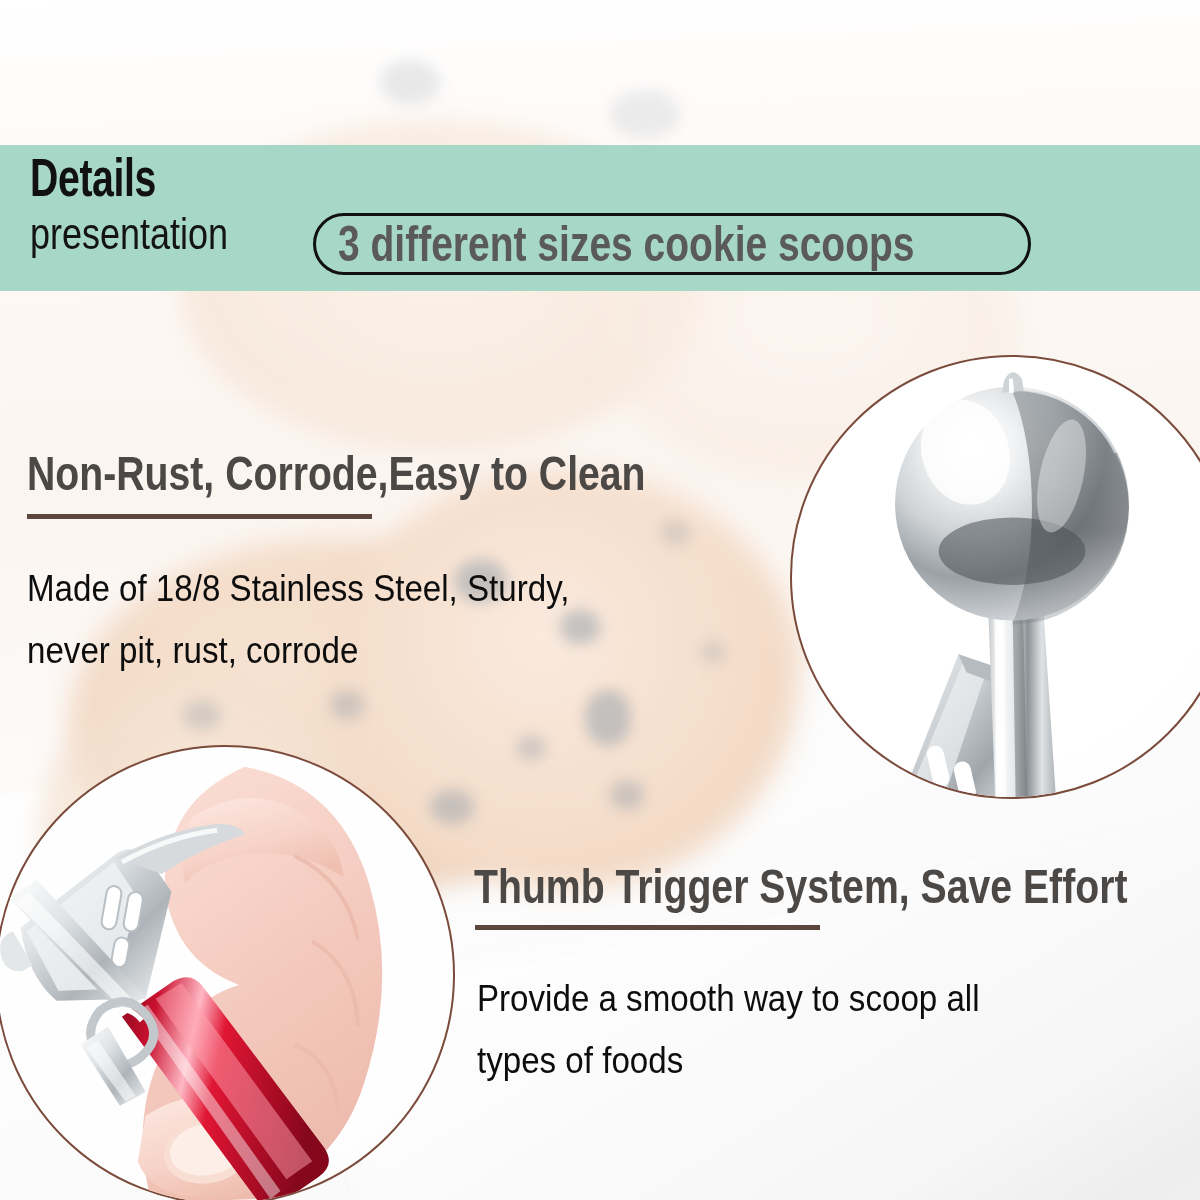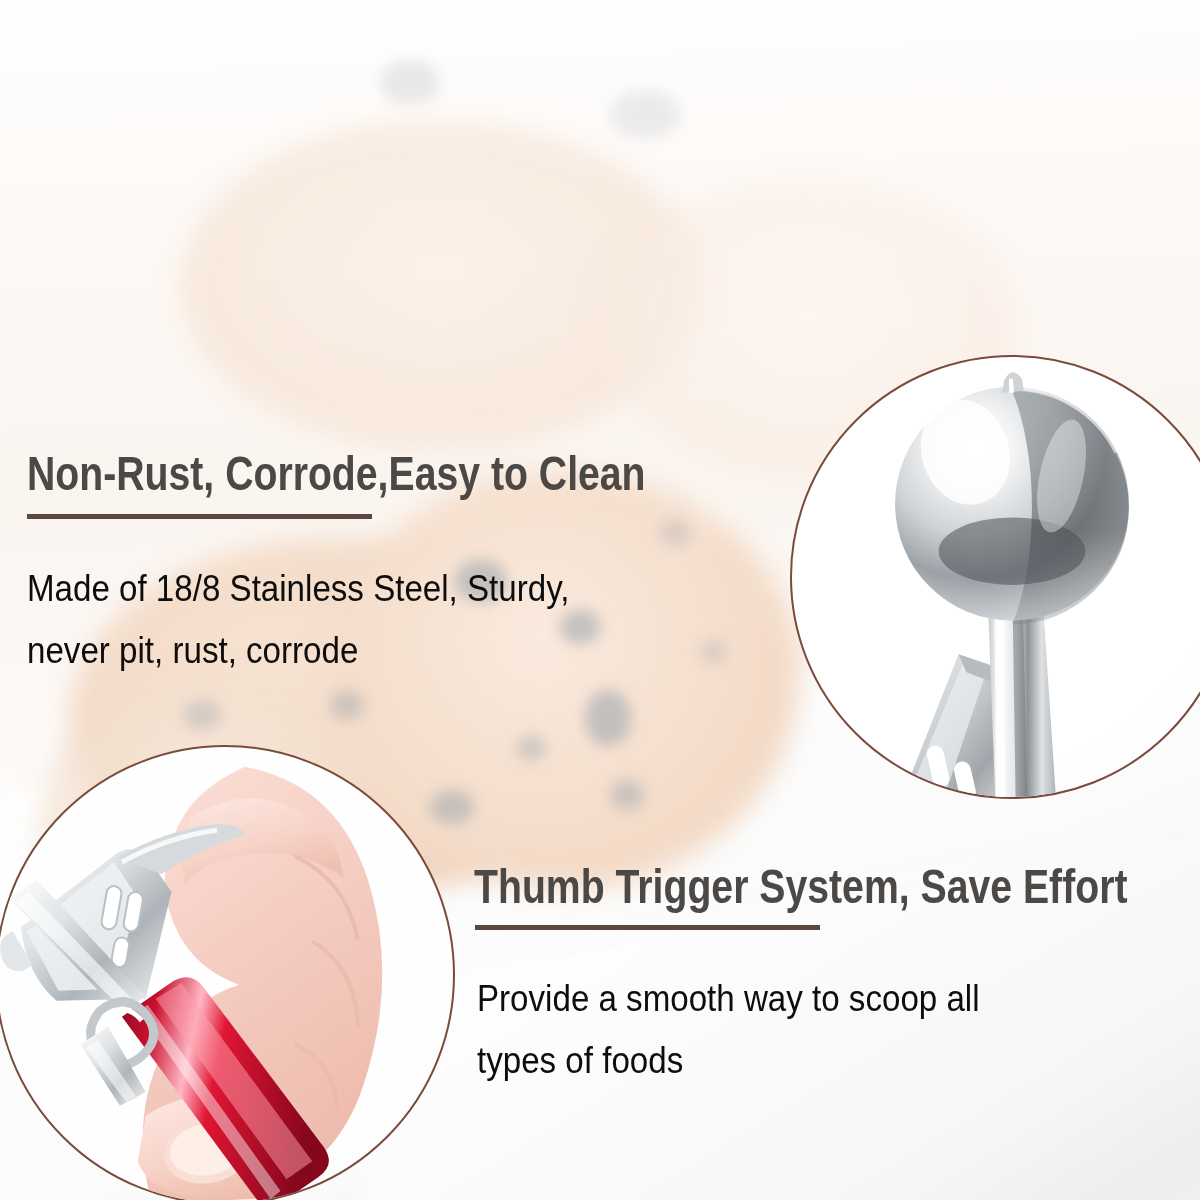--- a/index.html
+++ b/index.html
@@ -205,20 +205,27 @@
     <div class="chip ch4"></div>
     <div class="chip ch5"></div>
     <div class="chip ch6"></div>
     <div class="chip ch7"></div>
     <div class="chip ch8"></div>
     <div class="chip ch9"></div>
     <div class="chip ch10"></div>
     <div class="bg-board2"></div>
   </div>
 
+  <div class="banner">
+    <div class="banner-title">Details</div>
+    <div class="banner-subtitle">presentation</div>
+    <div class="pill">
+      <div class="pill-text">3 different sizes cookie scoops</div>
+    </div>
+  </div>
 
   <div class="feature-heading" id="f1-heading">Non-Rust, Corrode,Easy to Clean</div>
   <div class="rule" id="f1-rule"></div>
   <div class="feature-body" id="f1-body">Made of 18/8 Stainless Steel, Sturdy,
 never pit, rust, corrode</div>
 
   <div class="feature-heading" id="f2-heading">Thumb Trigger System, Save Effort</div>
   <div class="rule" id="f2-rule"></div>
   <div class="feature-body" id="f2-body">Provide a smooth way to scoop all
 types of foods</div>

